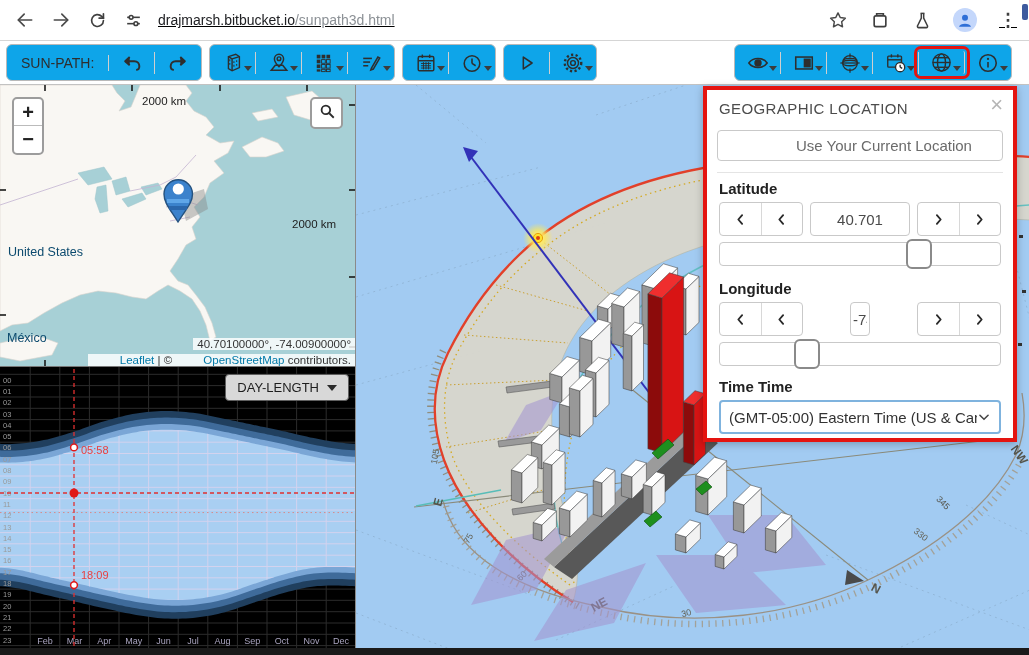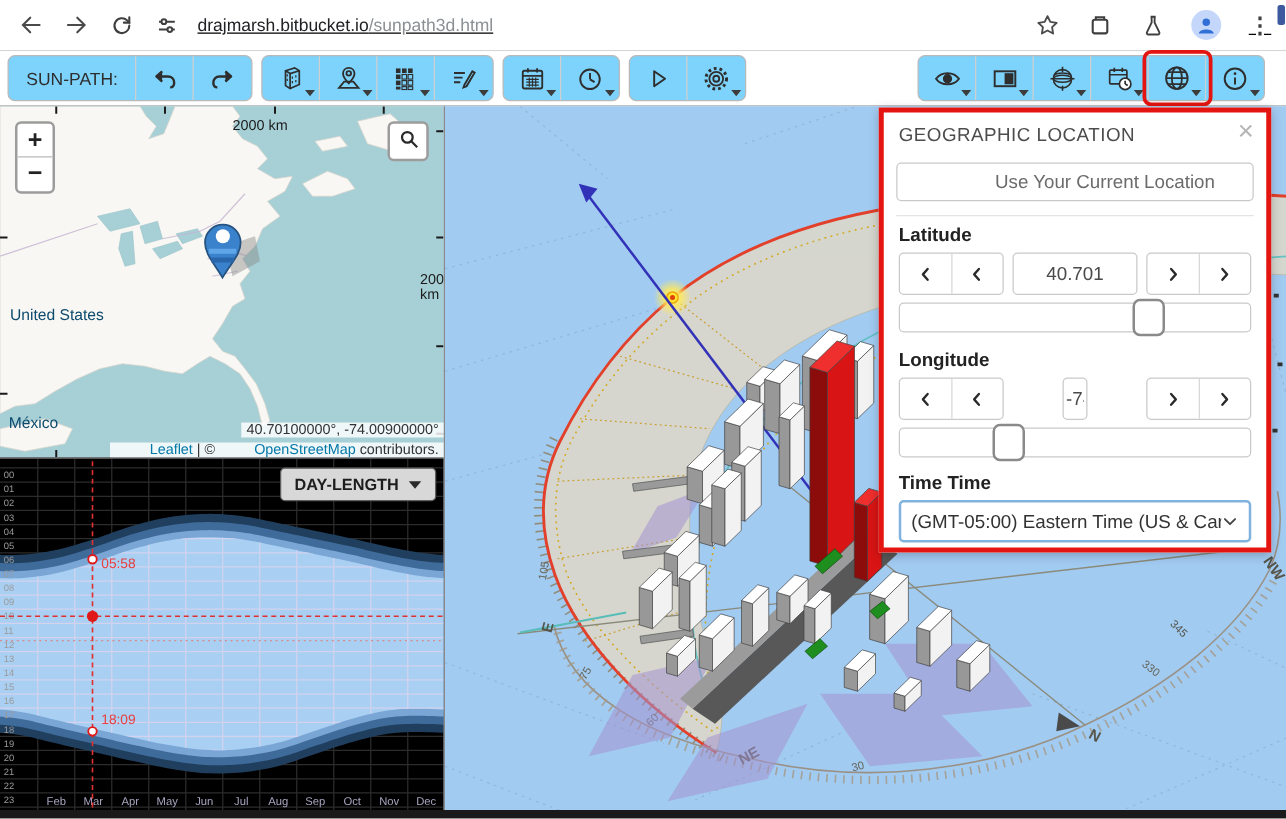--- a/index.html
+++ b/index.html
@@ -12,21 +12,21 @@
   .cicon{width:22px;height:22px;display:flex;align-items:center;justify-content:center;color:#5a5a5a;}
   .cicon svg{display:block;}
   .urltext{margin-left:14px;font-size:14px;color:#202124;white-space:nowrap;}
   .urltext .path{color:#8b9095;}
   .chrome .actions{margin-left:auto;display:flex;align-items:center;gap:20px;padding-right:10px;}
   .avatar{width:24px;height:24px;border-radius:50%;background:#c4d7fb;display:flex;align-items:center;justify-content:center;}
   .edge-blip{position:absolute;right:1px;top:4px;width:6px;height:16px;background:#3d5a9e;border-radius:2px;}
 
   
   .toolbar{position:absolute;left:0;top:41px;width:1029px;height:44px;background:#fff;border-bottom:1px solid #c2c2c2;display:flex;align-items:center;padding:0 6px;}
-  .tgroup{display:flex;border:1px solid #b9b9b9;border-radius:6px;overflow:visible;margin-right:7px;background:#7dd3fc;height:37px;}
+  .tgroup{display:flex;border:1px solid #b9b9b9;border-radius:6px;overflow:visible;margin-right:7px;background:#0ea5e9;height:37px;align-items:center;}
   .tcell{display:flex;align-items:center;justify-content:center;border-right:1px solid #cfcfcf;position:relative;padding:0 10px;}
   .tcell:last-child{border-right:none;}
   .tcell.label{font-size:14px;color:#2e2e2e;padding:0 14px;}
   .tbtn{min-width:46px;cursor:pointer;}
   .tbtn svg{display:block;}
   .tbtn .caret{position:absolute;right:3px;bottom:3px;width:0;height:0;border-left:4px solid transparent;border-right:4px solid transparent;border-top:5px solid #3c3c3c;}
   .tbtn.hl{outline:3px solid #e41410;outline-offset:2px;border-radius:2px;}
   .tspacer{flex:1;}
 
   
@@ -34,26 +34,26 @@
   .chart-panel{position:absolute;left:0;top:366px;width:355px;height:282px;background:#000;border-top:1px solid #777;overflow:hidden;}
   .scene-panel{position:absolute;left:355px;top:85px;width:674px;height:563px;background:#a2cbf2;border-left:1px solid #8a8a8a;overflow:hidden;}
   .bottom-strip{position:absolute;left:0;top:648px;width:1029px;height:7px;background:#1a1a1a;}
 
   
   .zoomctl{position:absolute;left:12px;top:12px;width:32px;border:2px solid #9c9c9c;border-radius:5px;background:#fff;overflow:hidden;z-index:5;}
   .zbtn{height:27px;display:flex;align-items:center;justify-content:center;font-size:20px;font-weight:bold;color:#222;cursor:pointer;}
   .zbtn:first-child{border-bottom:1px solid #bbb;}
   .searchbtn{position:absolute;right:12px;top:12px;width:33px;height:32px;border:2px solid #9c9c9c;border-radius:5px;background:#fff;display:flex;align-items:center;justify-content:center;z-index:5;cursor:pointer;}
   .map-label{position:absolute;font-size:12.5px;color:#0c4a6e;z-index:4;}
-  .scale-label{position:absolute;font-size:11.5px;color:#1c1c1c;z-index:4;margin-left:44px;}
+  .scale-label{position:absolute;font-size:11.5px;color:#1c1c1c;z-index:4;}
   .attr-row{position:absolute;right:0;background:rgba(255,255,255,.82);font-size:11.5px;color:#333;padding:0 4px;z-index:6;white-space:nowrap;}
   .attr-row a{color:#0078A8;text-decoration:none;padding-left:28px;}
 
   
-  .dl-btn{position:absolute;right:6px;top:7px;background:#d8d8d8;border:1px solid #5f5f5f;border-radius:4px;padding:5px 11px;font-size:13px;font-weight:bold;color:#1d1d1d;display:flex;align-items:center;gap:8px;cursor:pointer;z-index:5;}
+  .dl-btn{position:absolute;right:6px;top:7px;background:#d8d8d8;border:1px solid #5f5f5f;border-radius:4px;padding:5px 11px;font-size:13px;font-weight:normal;color:#1d1d1d;display:flex;align-items:center;gap:8px;cursor:pointer;z-index:5;}
   .dl-btn .dcaret{width:0;height:0;border-left:5px solid transparent;border-right:5px solid transparent;border-top:6px solid #2a2a2a;}
 
   
   .popup{position:absolute;left:703px;top:86px;width:314px;height:356px;background:#fff;border:4px solid #e41410;box-shadow:0 2px 8px rgba(0,0,0,.25);z-index:20;}
   .popup .inner{position:relative;width:100%;height:100%;}
   .pp-title{position:absolute;left:12px;top:10px;font-size:15px;letter-spacing:.4px;color:#4c4c4c;}
   .pp-close{position:absolute;right:10px;top:4px;font-size:22px;color:#b5b5b5;cursor:pointer;line-height:1;}
   .pp-btn{position:absolute;left:10px;top:40px;width:286px;height:31px;border:1px solid #c9c9c9;border-radius:4px;background:#fff;font-size:15px;color:#6b6b6b;display:flex;align-items:center;justify-content:center;cursor:pointer;padding-left:48px;}
   .pp-divider{position:absolute;left:10px;top:82px;width:286px;height:1px;background:#e4e4e4;}
   .pp-label{position:absolute;left:12px;font-size:15px;font-weight:bold;color:#222;}

